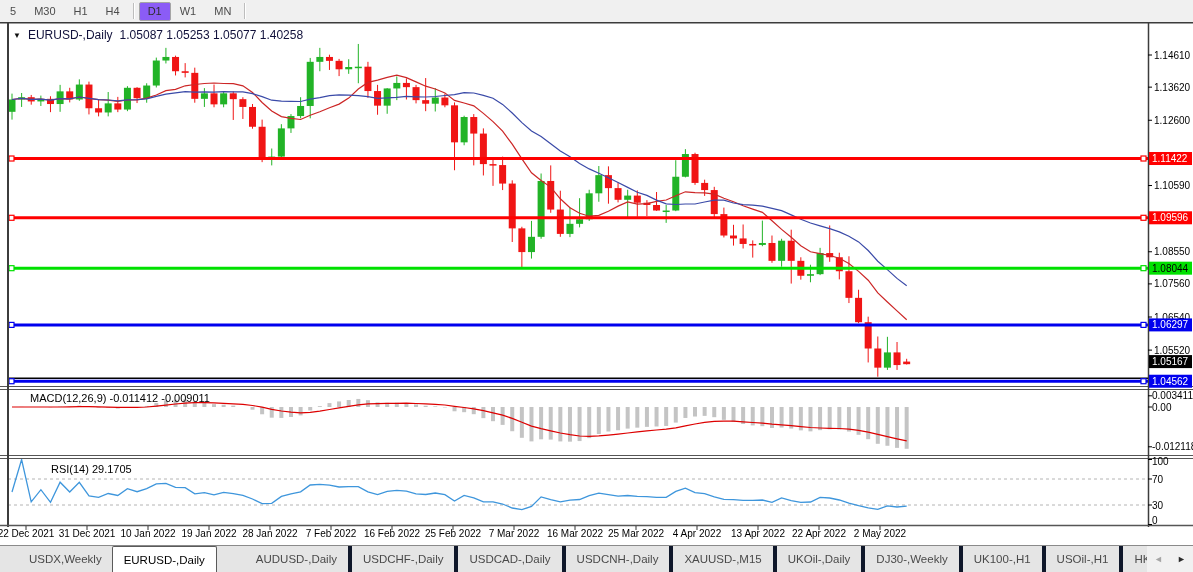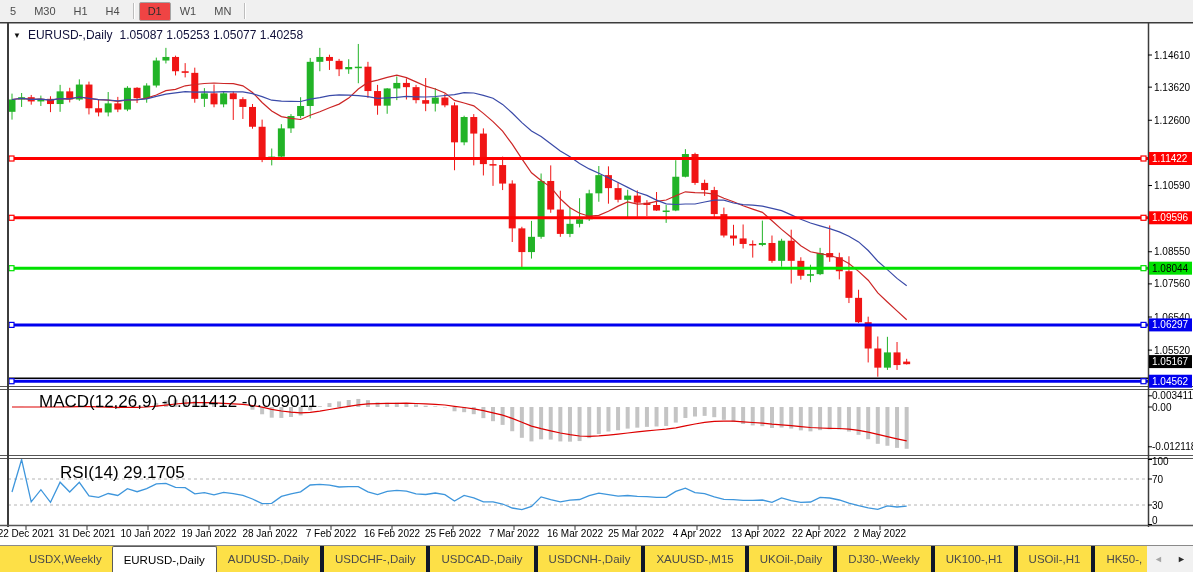--- a/index.html
+++ b/index.html
@@ -1,40 +1,40 @@
 <!DOCTYPE html>
 <html><head>
 <meta charset="utf-8">
 <style>
   html,body{margin:0;padding:0;background:#ffffff;width:1193px;height:572px;overflow:hidden;
     font-family:"Liberation Sans",sans-serif;-webkit-font-smoothing:antialiased;}
   .app{width:1193px;height:572px;position:relative;background:#fff;}
   
   .toolbar{height:22px;background:#f0f0f0;display:flex;align-items:center;padding-left:1px;}
   .tf-btn{padding:3px 9px;color:#4c4c4c;font-size:11px;cursor:default;line-height:13px;}
-  .tf-btn.active{background:#ef4444;border:1px solid #a5a5a5;border-radius:2px;padding:2px 8px;color:#2e2e2e;}
+  .tf-btn.active{background:#8b5cf6;border:1px solid #a5a5a5;border-radius:2px;padding:2px 8px;color:#2e2e2e;}
   .tf-sep{width:0;height:16px;border-left:1px solid #bdbdbd;border-right:1px solid #ffffff;margin:0 4px;}
   
   .chart-area{position:relative;width:1193px;height:523px;background:#fff;}
   .chart-area svg{position:absolute;left:0;top:0;}
   svg text{font-family:"Liberation Sans",sans-serif;}
   .chart-title{position:absolute;left:13px;top:6px;font-size:12px;color:#10103a;display:flex;gap:7px;align-items:center;}
   .chart-title .menu-arrow{font-size:8px;color:#111;}
-  .panel-label{position:absolute;left:25px;font-size:17px;color:#000;padding-left:14px;}
+  .panel-label{position:absolute;left:16px;font-size:11px;color:#000;padding-left:14px;}
   .panel-label.macd{top:370px;}
   .panel-label.rsi{top:441px;margin-left:21px;}
   
-  .tabbar{height:26px;background:#fde047;border-top:1px solid #8a8a8a;display:flex;align-items:stretch;
+  .tabbar{height:26px;background:#e5e5e5;border-top:1px solid #8a8a8a;display:flex;align-items:stretch;
     padding-left:18px;padding-right:48px;overflow:hidden;position:relative;}
   .tab{display:flex;align-items:center;padding:0 11px;font-size:11.5px;color:#4a4a4a;
     border-left:4px solid #0f172a;white-space:nowrap;cursor:default;}
   .tab:first-child{border-left:none;}
   .tab.active{background:#ffffff;border:1px solid #5a5a5a;border-bottom:none;color:#000;
     position:relative;z-index:2;border-radius:2px 2px 0 0;margin-left:-1px;}
-  .tab.active + .tab{border-left:none;}
+  .tab.active + .tab{border-left:none;margin-left:28px;}
   .tab-scroll{position:absolute;right:0;top:0;bottom:0;width:46px;display:flex;align-items:center;
     justify-content:space-around;background:#f1f1f1;font-size:9px;z-index:3;}
   .tab-scroll .left{color:#a6a6a6;}
   .tab-scroll .right{color:#2b2b2b;}
 </style>
 </head>
 <body>
 
 <div class="app">
 

